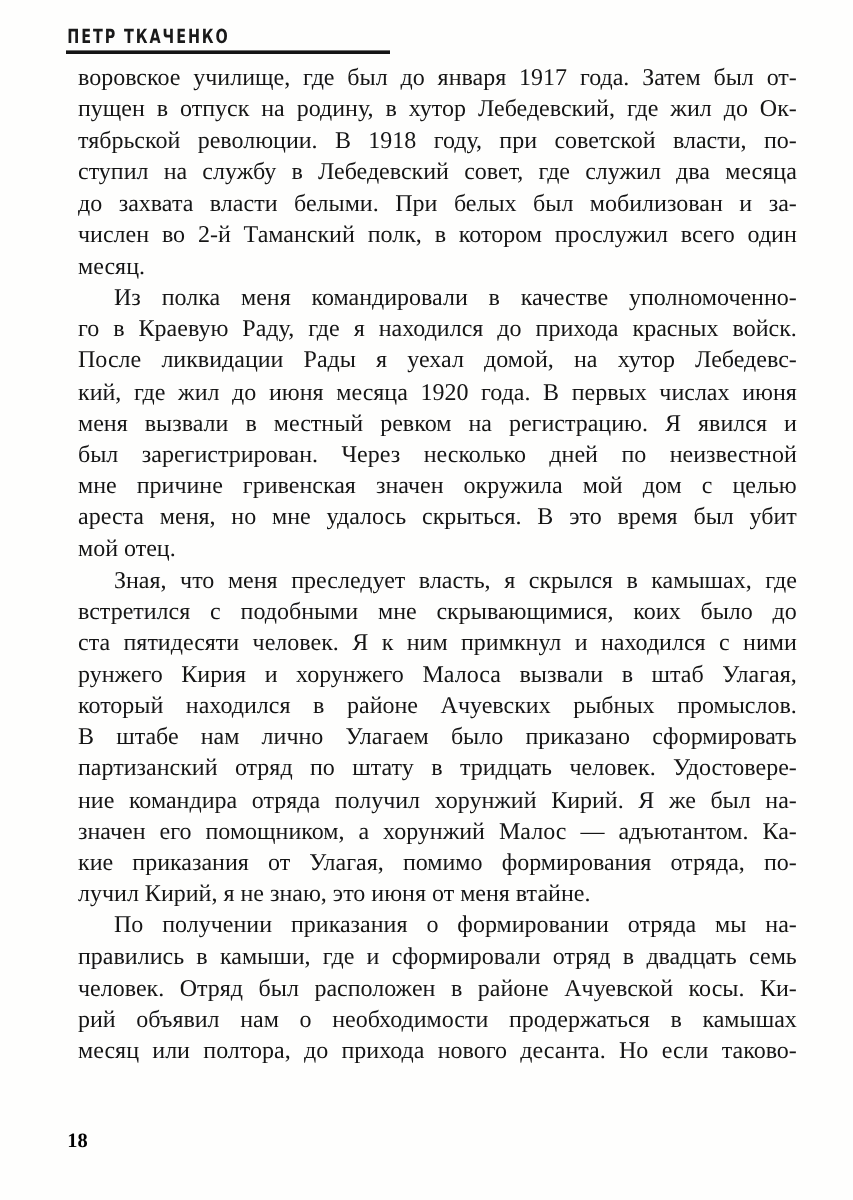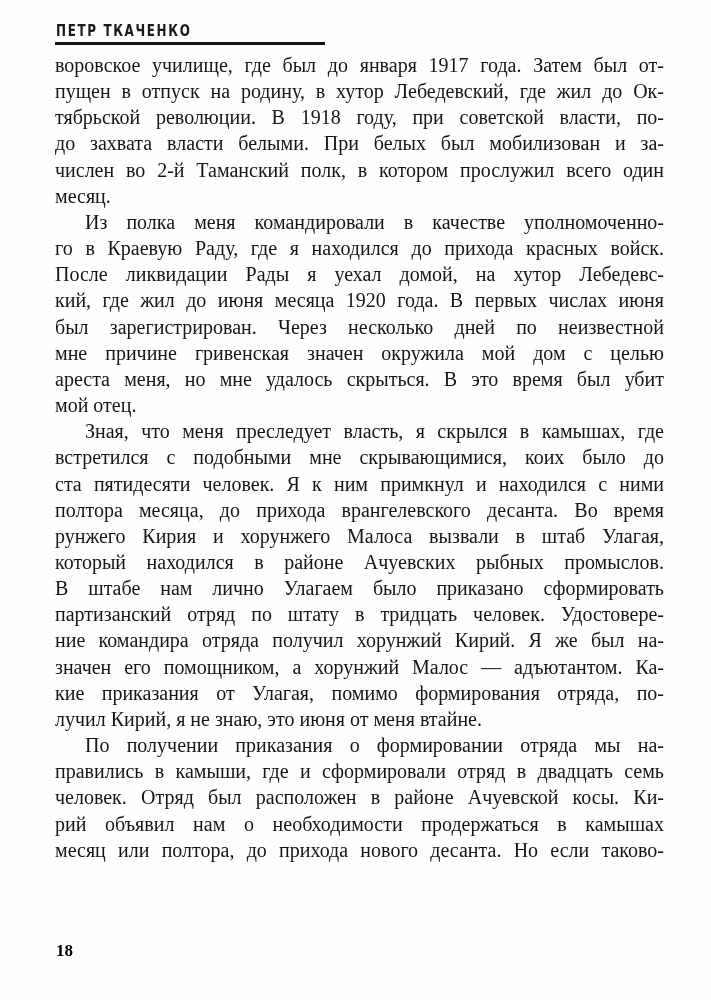--- a/index.html
+++ b/index.html
@@ -38,20 +38,21 @@
     left: 55px;
     top: 52px;
     width: 609px;
     font-size: 20px;
     line-height: 26.15px;
   }
   .line {
     text-align: justify;
     text-align-last: justify;
     white-space: nowrap; 
+    margin-left: 10px;
   }
   .line { white-space: normal; }
   .line.indent { text-indent: 30px; }
   .line.flush { text-align-last: left; }
   .page-number {
     position: absolute;
     left: 56px;
     top: 941px;
     font-family: "Liberation Serif", serif;
     font-weight: 700;
@@ -65,35 +66,36 @@
 <div class="page">
 
   <div class="running-header">ПЕТР ТКАЧЕНКО</div>
 
   <div class="header-rule"></div>
 
   <div class="page-body">
       <div class="line">воровское училище, где был до января 1917 года. Затем был от-</div>
       <div class="line">пущен в отпуск на родину, в хутор Лебедевский, где жил до Ок-</div>
       <div class="line">тябрьской революции. В 1918 году, при советской власти, по-</div>
+      <div class="line">ступил на службу в Лебедевский совет, где служил два месяца</div>
       <div class="line">до захвата власти белыми. При белых был мобилизован и за-</div>
       <div class="line">числен во 2-й Таманский полк, в котором прослужил всего один</div>
       <div class="line flush">месяц.</div>
       <div class="line indent">Из полка меня командировали в качестве уполномоченно-</div>
       <div class="line">го в Краевую Раду, где я находился до прихода красных войск.</div>
       <div class="line">После ликвидации Рады я уехал домой, на хутор Лебедевс-</div>
       <div class="line">кий, где жил до июня месяца 1920 года. В первых числах июня</div>
+      <div class="line">меня вызвали в местный ревком на регистрацию. Я явился и</div>
       <div class="line">был зарегистрирован. Через несколько дней по неизвестной</div>
       <div class="line">мне причине гривенская значен окружила мой дом с целью</div>
       <div class="line">ареста меня, но мне удалось скрыться. В это время был убит</div>
       <div class="line flush">мой отец.</div>
       <div class="line indent">Зная, что меня преследует власть, я скрылся в камышах, где</div>
       <div class="line">встретился с подобными мне скрывающимися, коих было до</div>
       <div class="line">ста пятидесяти человек. Я к ним примкнул и находился с ними</div>
-      <div class="line">полтора месяца, до прихода врангелевского десанта. Во время</div>
       <div class="line">рунжего Кирия и хорунжего Малоса вызвали в штаб Улагая,</div>
       <div class="line">который находился в районе Ачуевских рыбных промыслов.</div>
       <div class="line">В штабе нам лично Улагаем было приказано сформировать</div>
       <div class="line">партизанский отряд по штату в тридцать человек. Удостовере-</div>
       <div class="line">ние командира отряда получил хорунжий Кирий. Я же был на-</div>
       <div class="line">значен его помощником, а хорунжий Малос — адъютантом. Ка-</div>
       <div class="line">кие приказания от Улагая, помимо формирования отряда, по-</div>
       <div class="line flush">лучил Кирий, я не знаю, это июня от меня втайне.</div>
       <div class="line indent">По получении приказания о формировании отряда мы на-</div>
       <div class="line">правились в камыши, где и сформировали отряд в двадцать семь</div>

